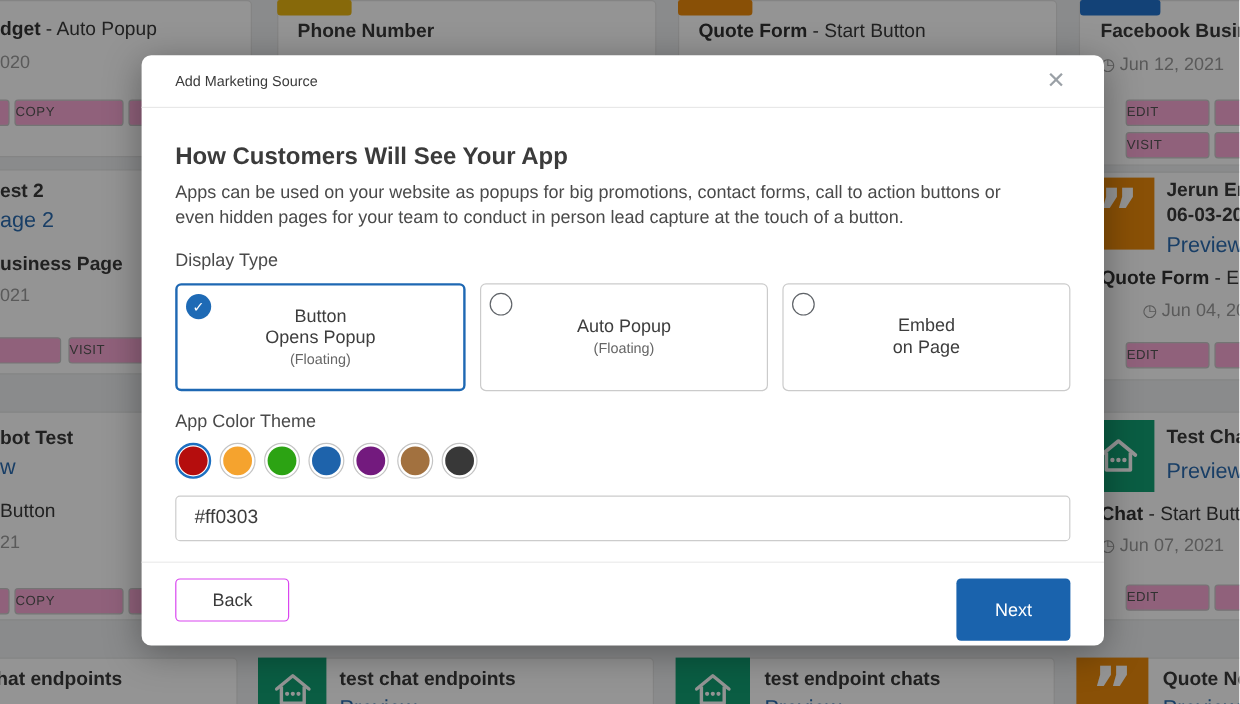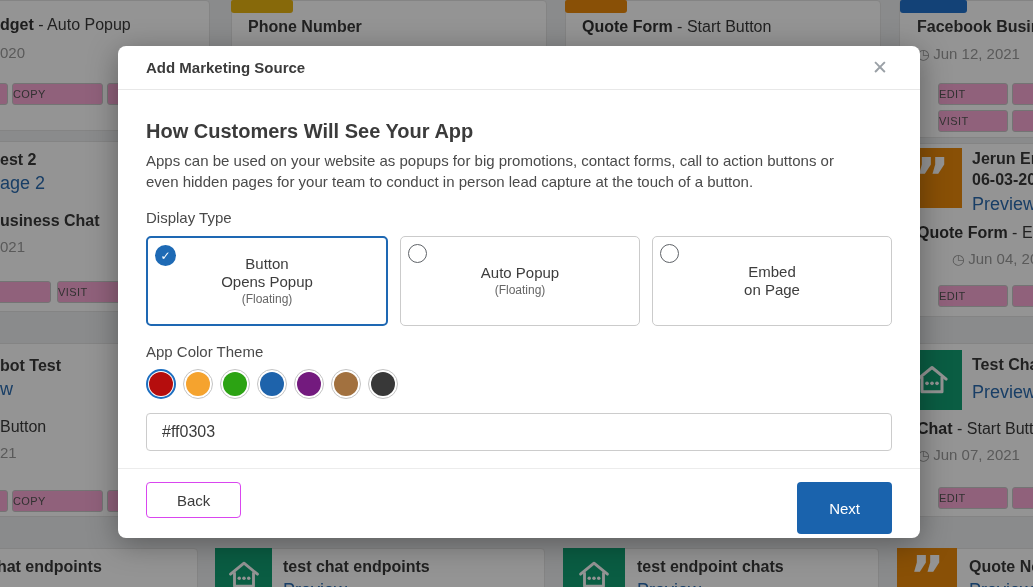--- a/index.html
+++ b/index.html
@@ -24,21 +24,21 @@
   .clock { color:#9b9b9b; font-size:14px; margin-right:4px; }
 
   
   .overlay { position:absolute; inset:0; background:rgba(0,0,0,0.42); z-index:5; }
 
   
   .modal { position:absolute; left:118px; top:46px; width:802px; height:492px; background:#fff;
            border-radius:8px; box-shadow:0 6px 30px rgba(0,0,0,.35); z-index:10; }
   .m-header { height:44px; padding:0 28px; display:flex; align-items:center; justify-content:space-between;
               border-bottom:1px solid #e8e8e8; }
-  .m-title { font-size:15px; font-weight:700; color:#3b3b3b; }
+  .m-title { font-size:12px; font-weight:400; color:#3b3b3b; }
   .m-close { font-size:19px; color:#9aa0a6; cursor:pointer; line-height:1; padding:4px; }
   .m-body { padding:0 28px; }
   .m-heading { margin-top:30px; font-size:20px; font-weight:700; color:#3b3b3b; }
   .m-desc { margin-top:7px; font-size:15px; color:#4a4a4a; line-height:21px; max-width:720px; }
   .m-label { margin-top:17px; font-size:15px; color:#4a4a4a; }
   .opts { margin-top:10px; display:flex; gap:12px; }
   .opt { position:relative; flex:1; height:90px; border:1px solid #cbcbcb; border-radius:5px;
          display:flex; flex-direction:column; align-items:center; justify-content:center; cursor:pointer; background:#fff; }
   .opt.selected { border:2px solid #1e68b3; }
   .radio { position:absolute; top:7px; left:7px; width:19px; height:19px; border-radius:50%;
@@ -71,21 +71,21 @@
     <div class="bgcard" style="left:-110px; top:0; width:320px; height:131px;"></div>
     <div class="btitle" style="left:0; top:16px;"><b>dget</b><span> - Auto Popup</span></div>
     <div class="bdate" style="left:0; top:44px;">020</div>
     <div class="bbtn" style="left:-60px; top:83px; width:68px;"></div>
     <div class="bbtn" style="left:12px; top:83px; width:91px;">COPY</div>
     <div class="bbtn" style="left:107px; top:83px; width:90px;"></div>
 
     <div class="bgcard" style="left:-110px; top:141px; width:320px; height:171px;"></div>
     <div class="btitle" style="left:0; top:151px; font-weight:700;">est 2</div>
     <div class="blink" style="left:0; top:173px;">age 2</div>
-    <div class="btitle" style="left:0; top:212px; font-weight:700;">usiness Chat</div>
+    <div class="btitle" style="left:0; top:212px; font-weight:700;">usiness Page</div>
     <div class="bdate" style="left:0; top:238px;">021</div>
     <div class="bbtn" style="left:-40px; top:281px; width:91px;"></div>
     <div class="bbtn" style="left:57px; top:281px; width:113px;">VISIT</div>
 
     <div class="bgcard" style="left:-110px; top:343px; width:320px; height:174px;"></div>
     <div class="btitle" style="left:0; top:357px; font-weight:700;">bot Test</div>
     <div class="blink" style="left:0; top:379px;">w</div>
     <div class="btitle" style="left:0; top:418px;">Button</div>
     <div class="bdate" style="left:0; top:444px;">21</div>
     <div class="bbtn" style="left:-60px; top:490px; width:68px;"></div>

